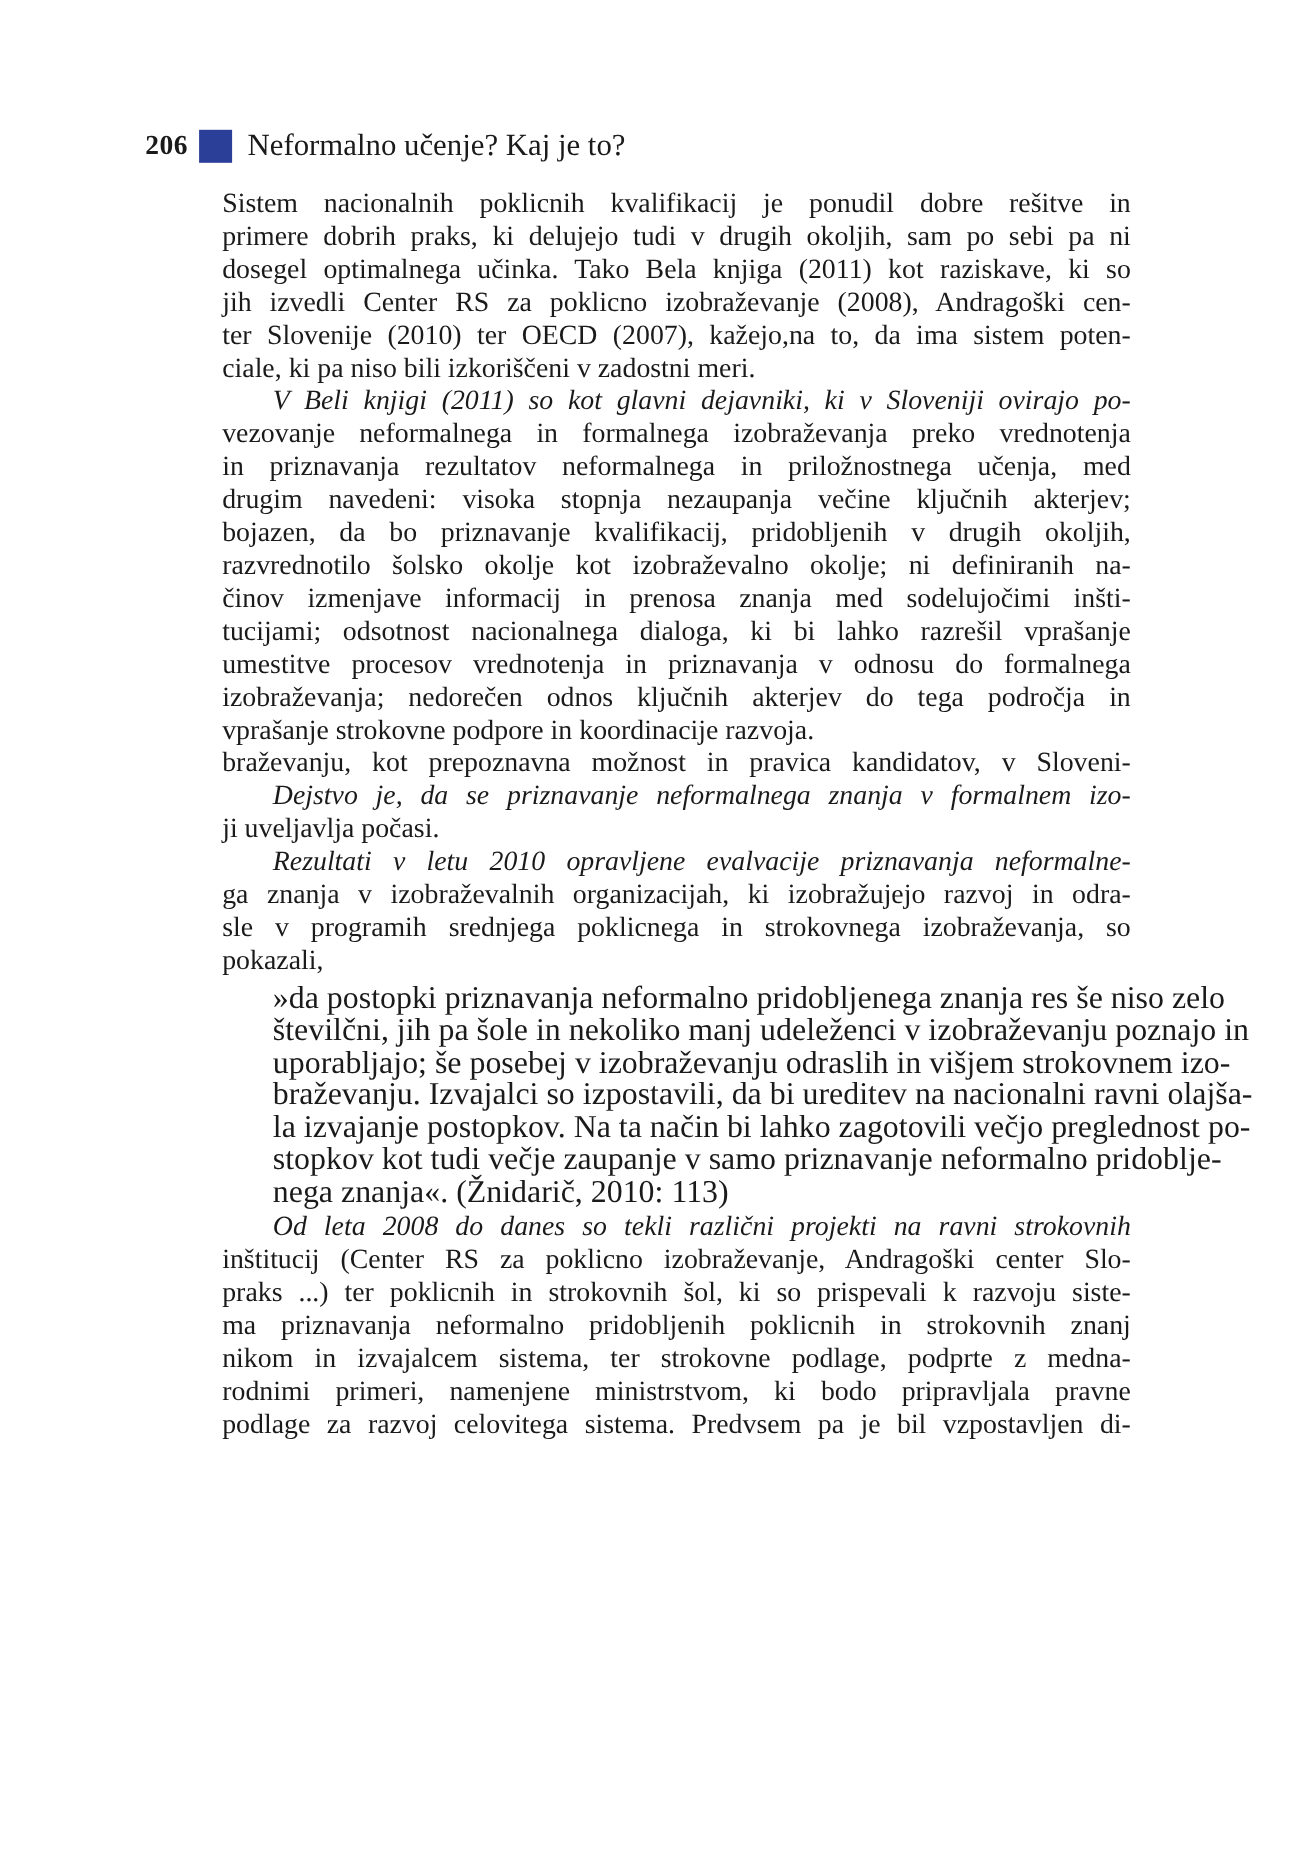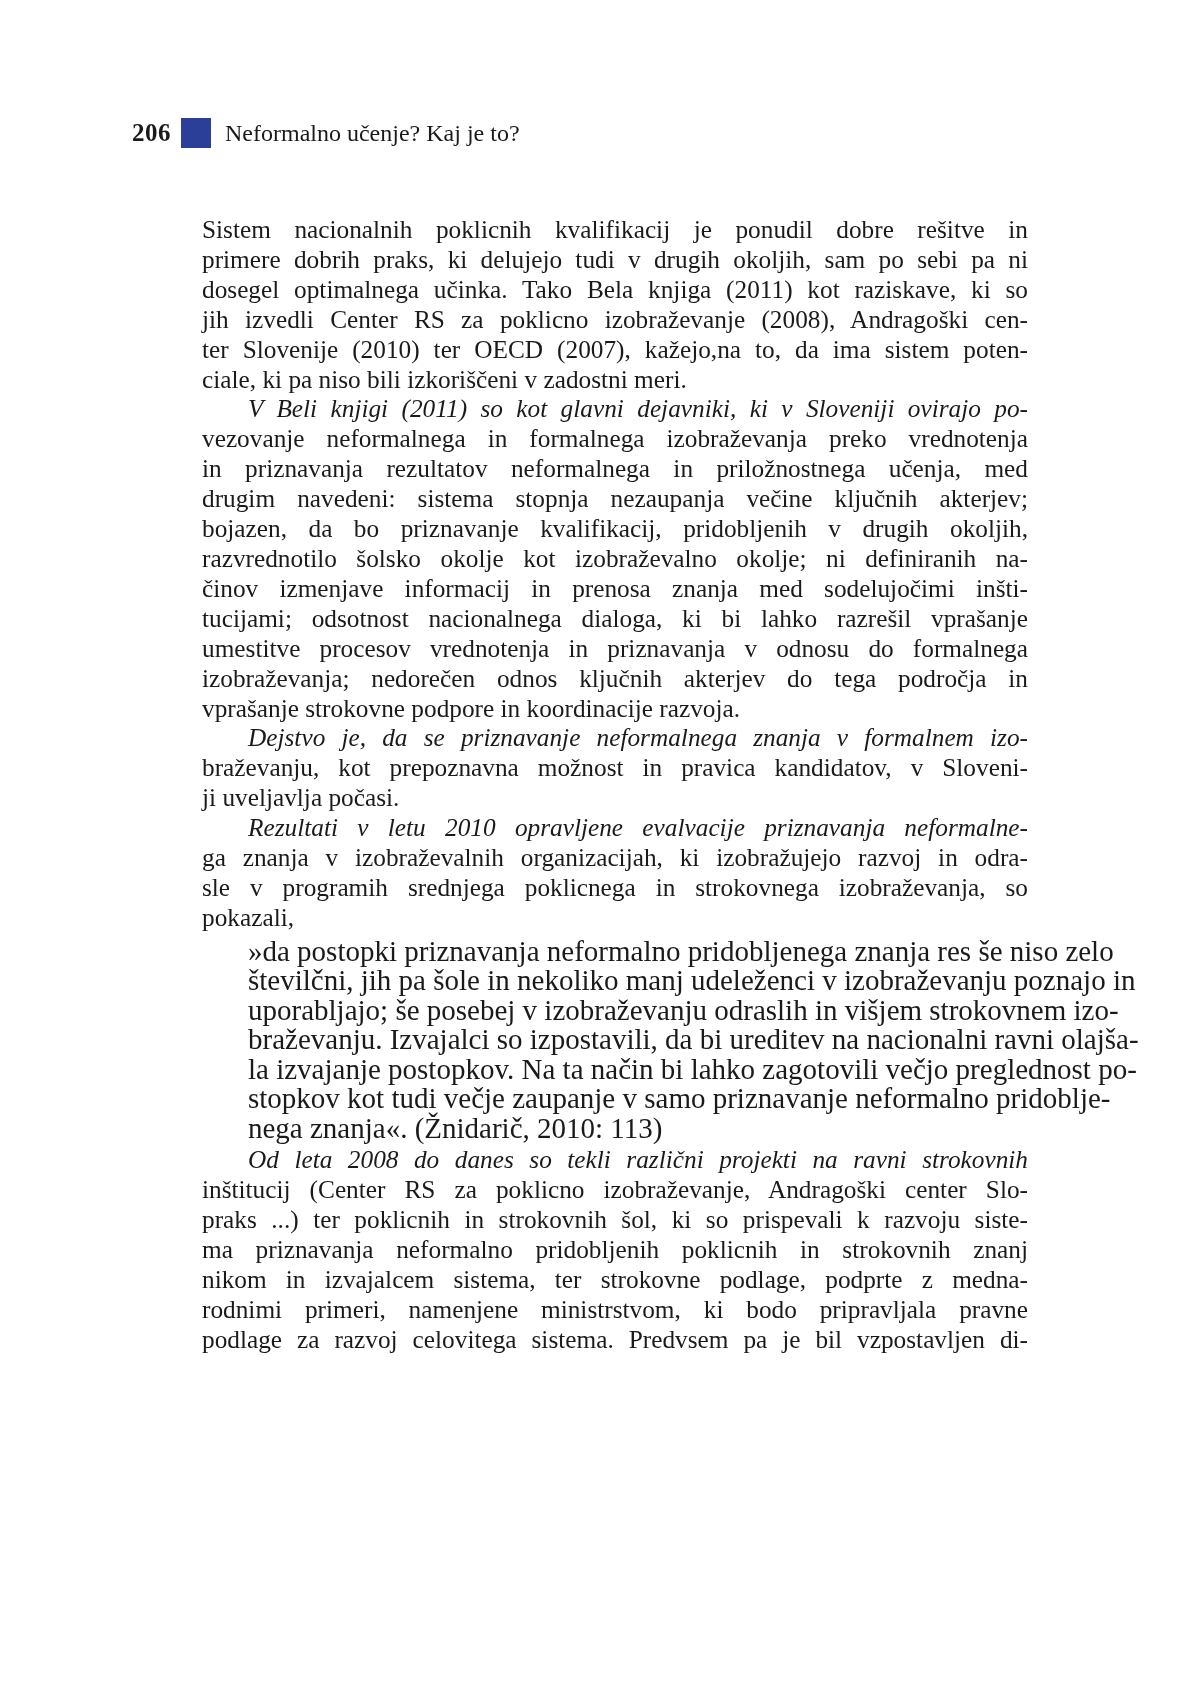--- a/index.html
+++ b/index.html
@@ -1,22 +1,22 @@
 <!DOCTYPE html>
 <html><head>
   <meta charset="utf-8">
   <style>
     html, body { margin: 0; padding: 0; background: #ffffff; }
     body { width: 1187px; height: 1684px; position: relative; overflow: hidden;
       font-family: "Liberation Serif", "DejaVu Serif", serif; color: #1a1a1a; }
     .header { position: absolute; top: 118px; left: 132px; display: flex; align-items: center; height: 30px; }
     .page-num { font-size: 25px; font-weight: bold; letter-spacing: 0.5px; margin-right: 10px; }
     .square { width: 30px; height: 30px; background: #2b3f98; margin-right: 14px; display:inline-block; }
-    .running-title { font-size: 24px; }
-    .body-text { position: absolute; top: 171px; left: 202px; width: 826px; margin-top: 44px; }
+    .running-title { font-size: 28px; }
+    .body-text { position: absolute; top: 171px; left: 202px; width: 826px; }
     .p { font-size: 25.3px; line-height: 29.9px; margin: 0; text-align: justify; text-align-last: left; }
     .line { display: block; text-align: justify; text-align-last: justify; white-space: nowrap; }
     .line.last { text-align-last: left; }
     .indent { padding-left: 46px; font-style: italic; }
     .quote { margin: 4px 0 2px 46px; width: 736px; }
     .quote .line { font-size: 29px; line-height: 29.5px; }
   </style>
 </head>
 <body>
 
@@ -32,32 +32,32 @@
     <span class="line">primere dobrih praks, ki delujejo tudi v drugih okoljih, sam po sebi pa ni</span>
     <span class="line">dosegel optimalnega učinka. Tako Bela knjiga (2011) kot raziskave, ki so</span>
     <span class="line">jih izvedli Center RS za poklicno izobraževanje (2008), Andragoški cen-</span>
     <span class="line">ter Slovenije (2010) ter OECD (2007), kažejo,na to, da ima sistem poten-</span>
     <span class="line last">ciale, ki pa niso bili izkoriščeni v zadostni meri.</span>
   </p>
   <p class="p">
     <span class="line indent">V Beli knjigi (2011) so kot glavni dejavniki, ki v Sloveniji ovirajo po-</span>
     <span class="line">vezovanje neformalnega in formalnega izobraževanja preko vrednotenja</span>
     <span class="line">in priznavanja rezultatov neformalnega in priložnostnega učenja, med</span>
-    <span class="line">drugim navedeni: sistema stopnja nezaupanja večine ključnih akterjev;</span>
+    <span class="line">drugim navedeni: visoka stopnja nezaupanja večine ključnih akterjev;</span>
     <span class="line">bojazen, da bo priznavanje kvalifikacij, pridobljenih v drugih okoljih,</span>
     <span class="line">razvrednotilo šolsko okolje kot izobraževalno okolje; ni definiranih na-</span>
     <span class="line">činov izmenjave informacij in prenosa znanja med sodelujočimi inšti-</span>
     <span class="line">tucijami; odsotnost nacionalnega dialoga, ki bi lahko razrešil vprašanje</span>
     <span class="line">umestitve procesov vrednotenja in priznavanja v odnosu do formalnega</span>
     <span class="line">izobraževanja; nedorečen odnos ključnih akterjev do tega področja in</span>
     <span class="line last">vprašanje strokovne podpore in koordinacije razvoja.</span>
   </p>
   <p class="p">
+    <span class="line">braževanju, kot prepoznavna možnost in pravica kandidatov, v Sloveni-</span>
     <span class="line indent">Dejstvo je, da se priznavanje neformalnega znanja v formalnem izo-</span>
-    <span class="line">braževanju, kot prepoznavna možnost in pravica kandidatov, v Sloveni-</span>
     <span class="line last">ji uveljavlja počasi.</span>
   </p>
   <p class="p">
     <span class="line indent">Rezultati v letu 2010 opravljene evalvacije priznavanja neformalne-</span>
     <span class="line">ga znanja v izobraževalnih organizacijah, ki izobražujejo razvoj in odra-</span>
     <span class="line">sle v programih srednjega poklicnega in strokovnega izobraževanja, so</span>
     <span class="line last">pokazali,</span>
   </p>
   <blockquote class="p quote">
     <span class="line">»da postopki priznavanja neformalno pridobljenega znanja res še niso zelo</span>

